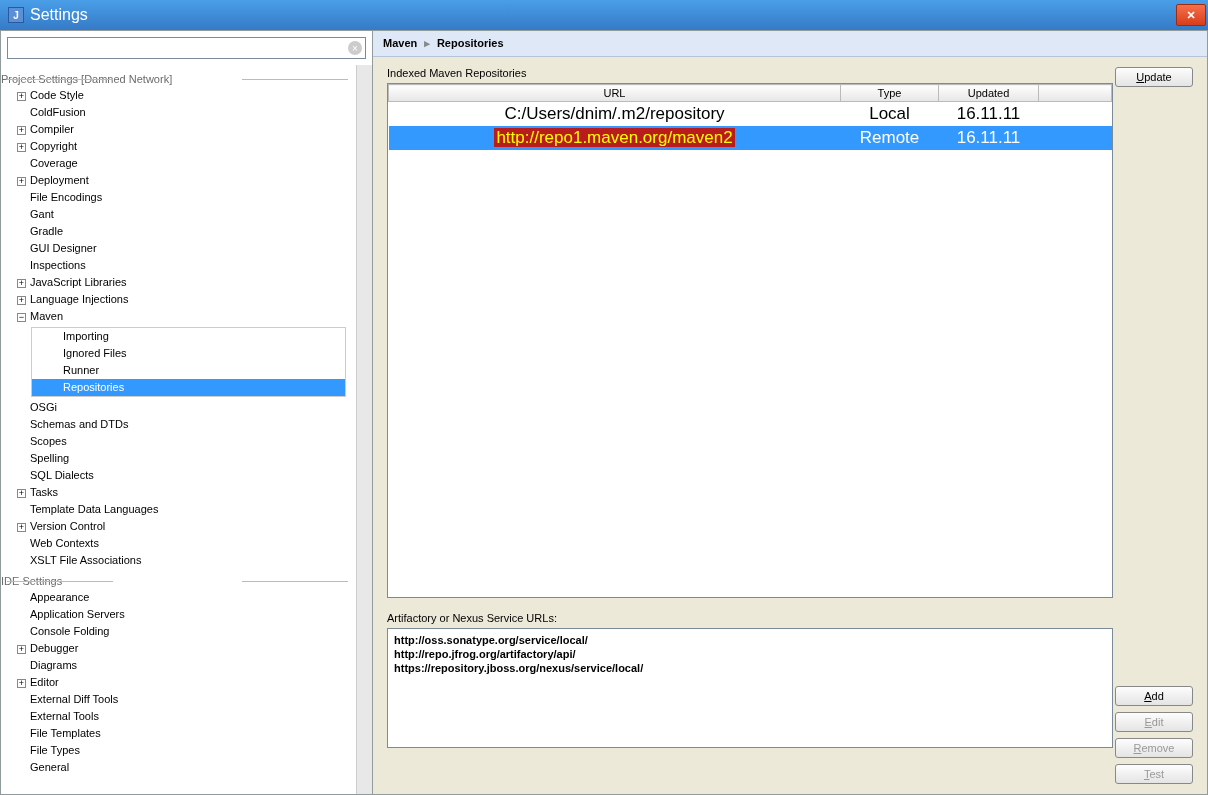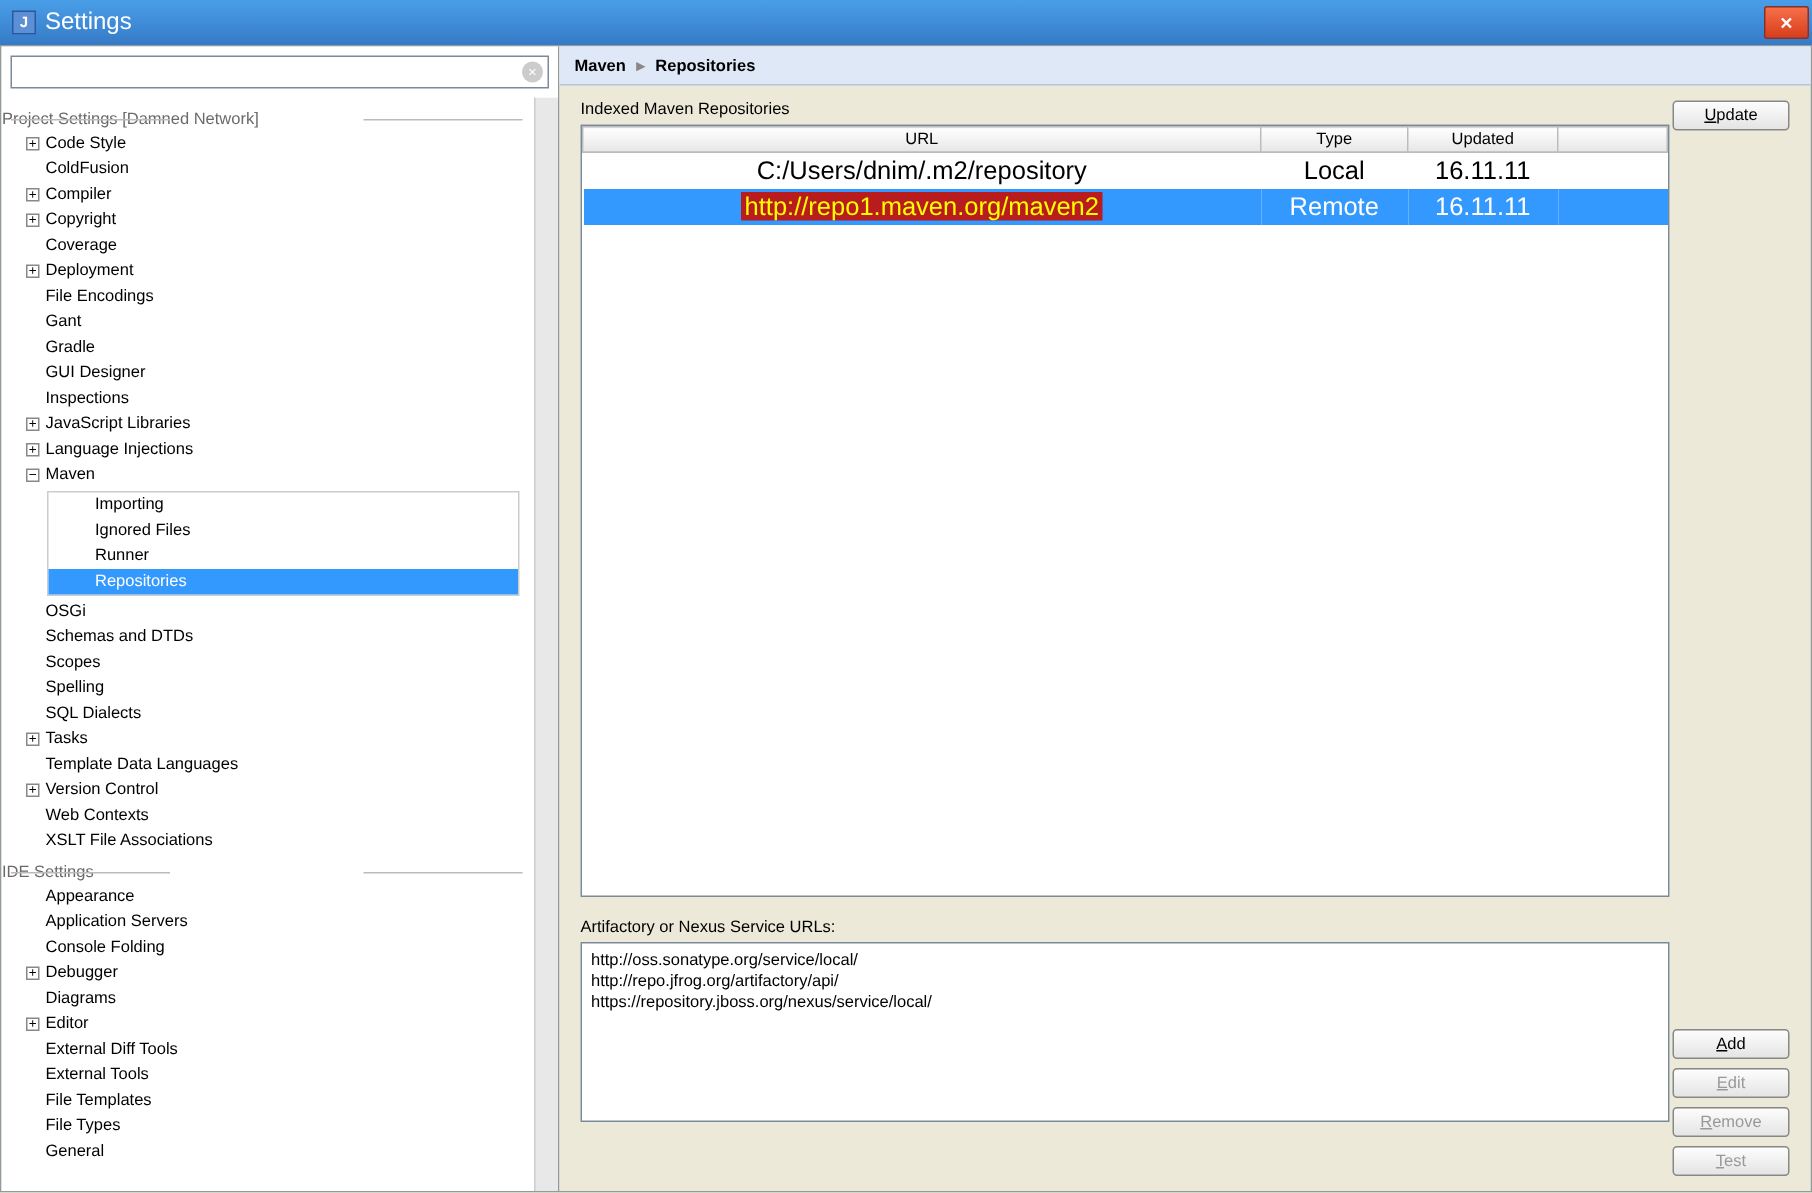--- a/index.html
+++ b/index.html
@@ -199,21 +199,21 @@
 }
 .btn:disabled { color: #999; }
 .btn .ul { text-decoration: underline; }
 .service-label { margin: 14px 0 4px; }
 .service-list {
   border: 1px solid #7a8a99;
   background: #fff;
   height: 120px;
   padding: 4px;
 }
-.service-list div { padding: 1px 2px; }
+.service-list div { padding: 1px 2px; font-weight: bold; }
 .scrollbar-stub {
   width: 16px;
   background: #e8e8e8;
   border-left: 1px solid #ccc;
 }
 .tree-outer { display:flex; flex:1; overflow:hidden;}
 </style>
 </head>
 <body>
 

